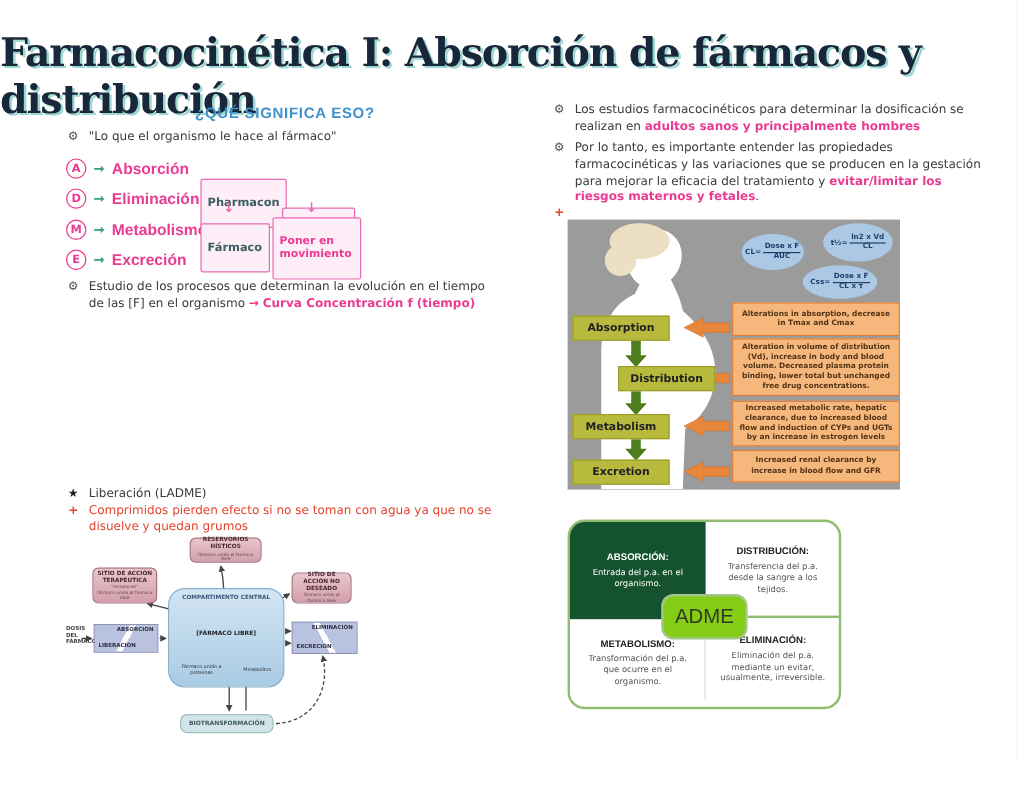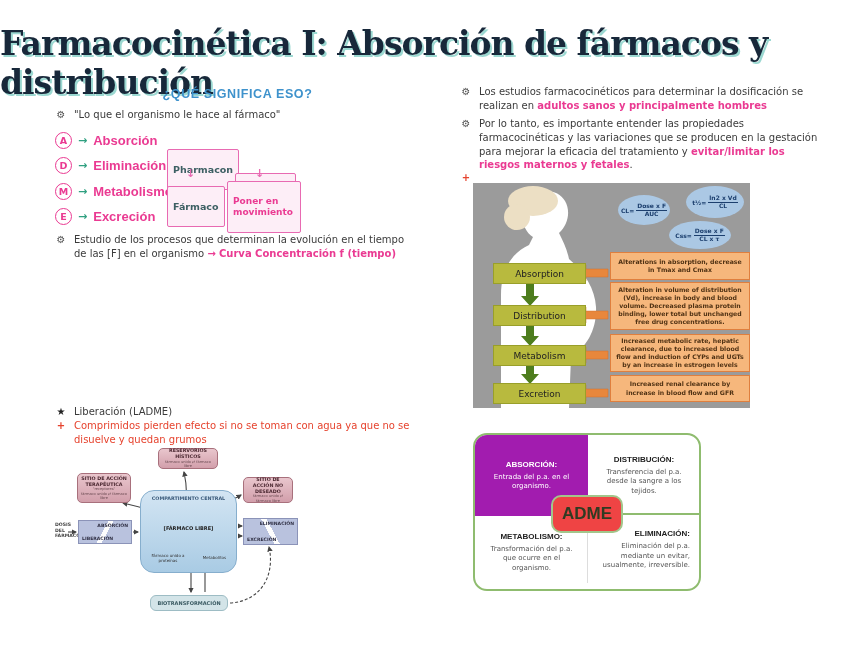--- a/index.html
+++ b/index.html
@@ -68,44 +68,44 @@
   .sb-bot{position:absolute;bottom:2px;left:3px;}
   .dosis-label{position:absolute;left:0;top:77px;width:21px;font-size:4.6px;
                color:#444;line-height:1.25;font-weight:bold;}
   .biobox{position:absolute;left:95px;top:150px;width:78px;height:16px;background:#d3e4e8;
           border:1px solid #9dbcc4;border-radius:6px;display:flex;align-items:center;
           justify-content:center;font-size:5px;font-weight:bold;color:#3a5a62;box-sizing:border-box;}
   .dsvg{position:absolute;left:0;top:0;}
   
   .figure{position:absolute;left:13px;top:98px;width:277px;height:225px;background:#9b9b9b;overflow:hidden;}
   .fsvg{position:absolute;left:0;top:0;}
-  .stagebox{position:absolute;left:20px;width:93px;height:21px;background:#b8ba3e;
-            border:1px solid #999f2a;color:#222;font-weight:normal;font-size:9px;
+  .stagebox{position:absolute;left:4px;width:81px;height:21px;background:#b8ba3e;
+            border:1px solid #999f2a;color:#222;font-weight:bold;font-size:9px;
             display:flex;align-items:center;justify-content:center;box-sizing:border-box;}
   .notebox{position:absolute;left:137px;width:140px;background:#f6b77c;border:1.5px solid #df7f3e;
            color:#503214;font-size:6.2px;font-weight:bold;text-align:center;display:flex;
            align-items:center;justify-content:center;padding:2px 4px;box-sizing:border-box;line-height:1.3;}
   .ellipse{position:absolute;display:flex;align-items:center;justify-content:center;gap:2px;
            border-radius:50%;background:#abc8e4;color:#1c3f6e;font-weight:bold;font-size:6px;}
   .frac{display:inline-flex;flex-direction:column;align-items:center;line-height:1.15;}
   .fnum{border-bottom:1px solid #1c3f6e;padding:0 1px;}
   
   .adme-table{position:absolute;left:13px;top:348px;width:228px;height:158px;background:#fff;
               border:2px solid #8fbc6f;border-radius:14px;overflow:hidden;box-sizing:border-box;}
   .cell{position:absolute;display:flex;flex-direction:column;justify-content:center;
         text-align:center;padding:6px 10px;box-sizing:border-box;gap:4px;}
   .cell-title{font-size:8px;font-weight:bold;color:#222;font-family:"Liberation Sans",sans-serif;}
   .cell-text{font-size:7px;color:#555;line-height:1.35;}
-  .cell.teal{background:#a21caf;}
+  .cell.teal{background:#14532d;}
   .cell.teal .cell-title,.cell.teal .cell-text{color:#fff;}
   .vdiv{position:absolute;left:112px;top:88px;width:1px;height:60px;background:#ddd;}
   .hline{position:absolute;left:148px;top:78px;width:78px;height:2px;background:#8fbc6f;}
-  .adme-badge{position:absolute;left:76px;top:60px;width:72px;height:38px;background:#ef4444;
+  .adme-badge{position:absolute;left:76px;top:60px;width:72px;height:38px;background:#84cc16;
               border:2px solid #a2c68b;border-radius:10px;display:flex;align-items:center;
-              justify-content:center;font-size:17px;font-weight:bold;color:#2f3b22;
+              justify-content:center;font-size:17px;font-weight:normal;color:#2f3b22;
               font-family:"Liberation Sans",sans-serif;box-sizing:border-box;}
 </style>
 </head>
 <body>
 
 <div class="page">
 
   <div class="title">Farmacocinética I: Absorción de fármacos y distribución</div>
 
   <div class="col col-left">
@@ -269,21 +269,21 @@
       </div>
       <div class="ellipse" style="left:196px;top:38px;width:62px;height:28px;">
         <span>Css=</span>
         <span class="frac">
             <span class="fnum">Dose x F</span>
             <span>CL x τ</span>
           </span>
       </div>
 
       <div class="stagebox" style="top:80px;">Absorption</div>
-      <div class="stagebox" style="top:122px;">Distribution</div>
+      <div class="stagebox" style="top:122px;margin-left:38px;">Distribution</div>
       <div class="stagebox" style="top:162px;">Metabolism</div>
       <div class="stagebox" style="top:200px;">Excretion</div>
 
       <div class="notebox" style="top:69px;height:28px;">Alterations in absorption, decrease in Tmax and Cmax</div>
       <div class="notebox" style="top:99px;height:48px;">Alteration in volume of distribution (Vd), increase in body and blood volume. Decreased plasma protein binding, lower total but unchanged free drug concentrations.</div>
       <div class="notebox" style="top:151px;height:38px;">Increased metabolic rate, hepatic clearance, due to increased blood flow and induction of CYPs and UGTs by an increase in estrogen levels</div>
       <div class="notebox" style="top:192px;height:27px;">Increased renal clearance by increase in blood flow and GFR</div>
     </div>
 
 
@@ -293,21 +293,21 @@
         <div class="cell-text">Entrada del p.a. en el organismo.</div>
       </div>
       <div class="cell" style="left:113px;top:0;width:112px;height:81px;">
         <div class="cell-title">DISTRIBUCIÓN:</div>
         <div class="cell-text">Transferencia del p.a. desde la sangre a los tejidos.</div>
       </div>
       <div class="cell" style="left:0;top:81px;width:113px;height:73px;">
         <div class="cell-title">METABOLISMO:</div>
         <div class="cell-text">Transformación del p.a. que ocurre en el organismo.</div>
       </div>
-      <div class="cell" style="left:113px;top:81px;width:112px;height:68px;text-align:right;">
+      <div class="cell" style="left:113px;top:81px;width:112px;height:68px;">
         <div class="cell-title">ELIMINACIÓN:</div>
         <div class="cell-text">Eliminación del p.a. mediante un evitar, usualmente, irreversible.</div>
       </div>
       <div class="vdiv"></div>
       <div class="hline"></div>
       <div class="adme-badge">ADME</div>
     </div>
   </div>
 </div>
 

